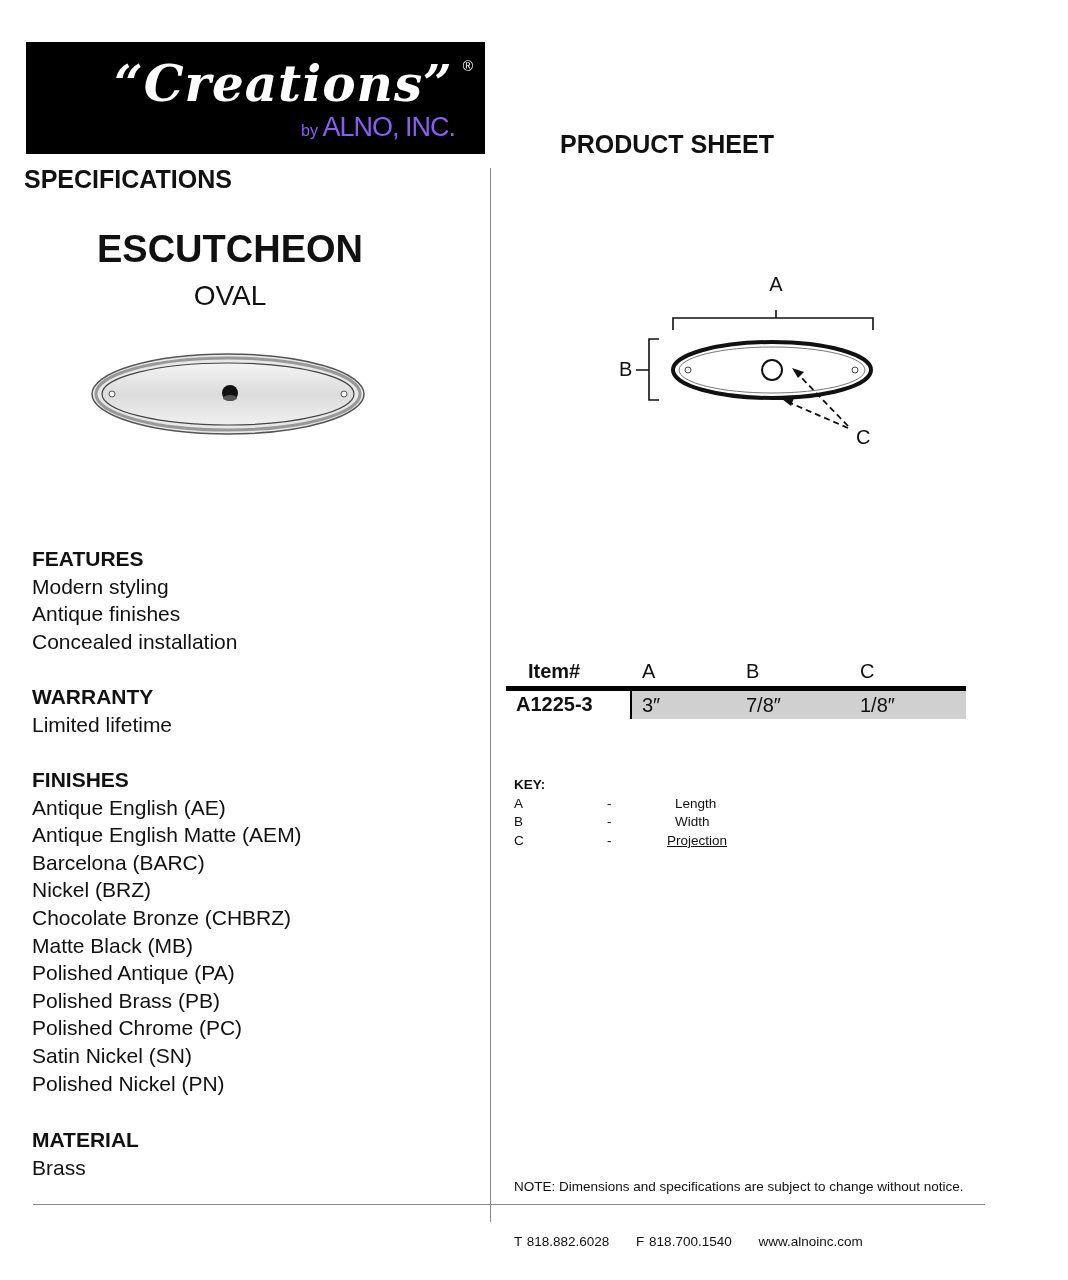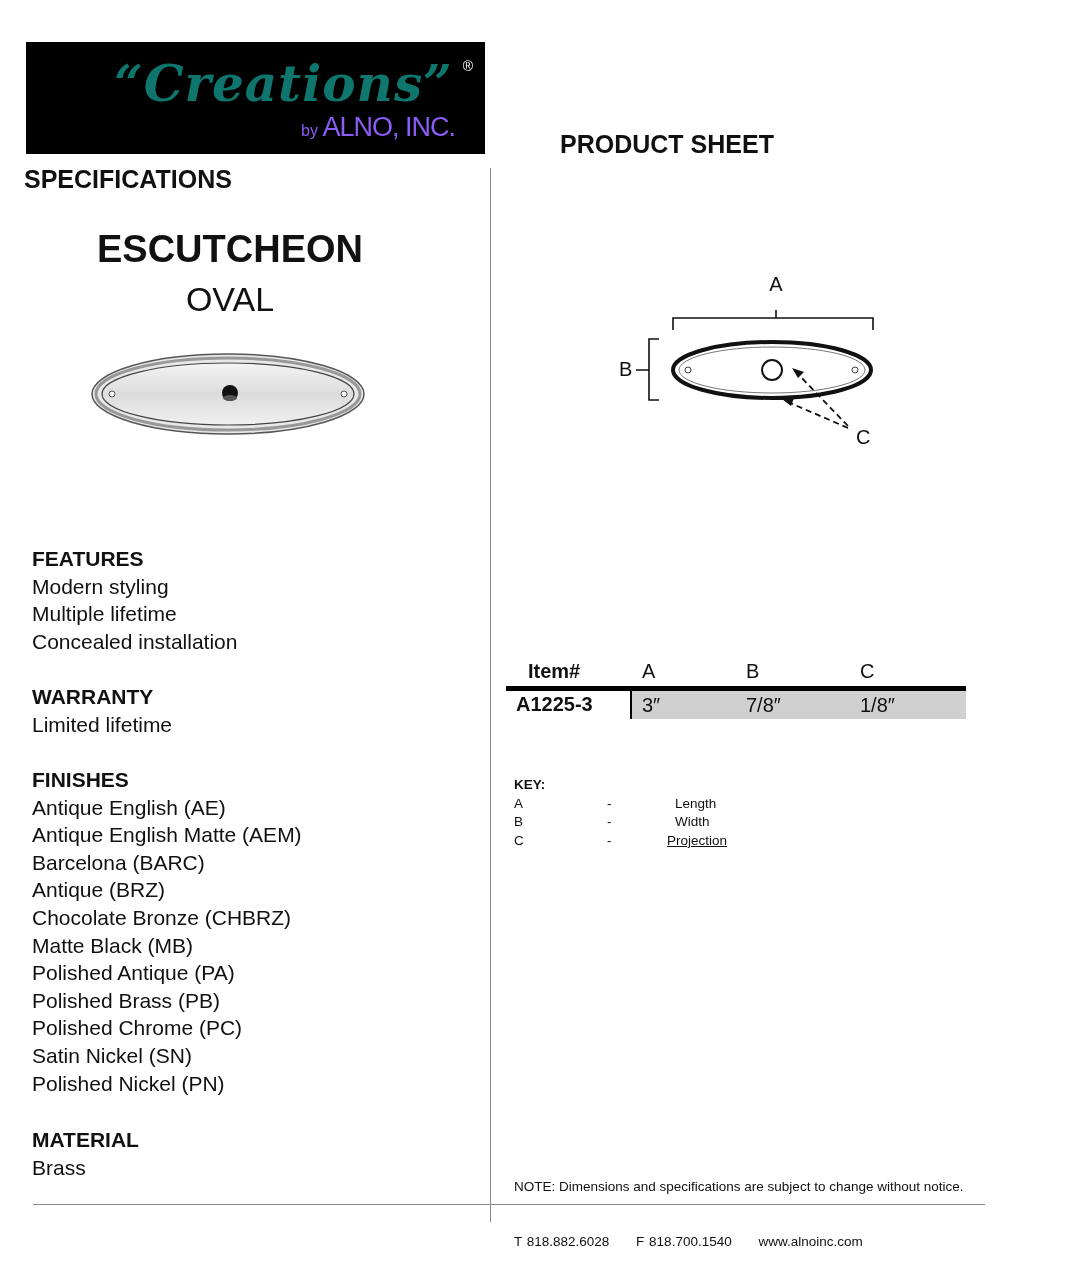--- a/index.html
+++ b/index.html
@@ -1,29 +1,29 @@
 <!DOCTYPE html>
 <html><head>
   <meta charset="utf-8">
   <style>
     html, body { margin:0; padding:0; background:#ffffff; }
     body { width:1068px; height:1280px; position:relative; overflow:hidden;
            font-family:"Liberation Sans", "DejaVu Sans", sans-serif; color:#111; }
     .abs { position:absolute; }
     .logo { left:26px; top:42px; width:459px; height:112px; background:#000; }
-    .logo-script { position:absolute; left:88px; top:12px; color:#0f766e; font-family:"DejaVu Serif", serif;
+    .logo-script { position:absolute; left:88px; top:12px; color:#ffffff; font-family:"DejaVu Serif", serif;
       font-style:italic; font-weight:bold; font-size:50px; letter-spacing:1px; white-space:nowrap; }
     .logo-reg { position:absolute; right:12px; top:16px; color:#fff; font-size:14px; }
     .logo-by { position:absolute; right:30px; top:70px; color:#8b5cf6; font-size:16px; }
     .logo-by b { font-size:27px; font-weight:normal; letter-spacing:-1px; }
     .h-prod { left:560px; top:130px; font-size:25px; font-weight:bold; }
     .h-spec { left:24px; top:165px; font-size:25px; font-weight:bold; }
     .vline { left:490px; top:168px; width:1px; height:1054px; background:#888; }
     .title { left:0; width:460px; top:228px; text-align:center; font-size:38px; font-weight:bold; }
-    .subtitle { left:0; width:460px; top:280px; text-align:center; font-size:34px; }
+    .subtitle { left:0; width:460px; top:280px; text-align:center; font-size:28px; }
     .section { left:32px; font-size:21px; line-height:27.6px; }
     .section .sh { font-weight:bold; }
     .tbl { left:506px; top:660px; width:460px; }
     .tbl-head { position:relative; height:26px; font-size:20px; }
     .tbl-head span { position:absolute; top:0; }
     .tbl-bar { height:5px; background:#000; }
     .tbl-row { position:relative; height:36px; font-size:20px; }
     .tbl-row .item { position:absolute; left:10px; top:2px; font-weight:bold; }
     .tbl-row .vals { position:absolute; left:124px; top:0; width:334px; height:28px; background:#d0d0d0; border-left:2px solid #000; }
     .tbl-row .vals span { position:absolute; top:3px; }
@@ -85,35 +85,35 @@
   <path d="M238 158 L186 104" stroke="#111" stroke-width="1.8" stroke-dasharray="6,4" fill="none"></path>
   <polygon points="182,100 194,104 188,110" fill="#111"></polygon>
   <path d="M238 160 L178 134" stroke="#111" stroke-width="1.8" stroke-dasharray="6,4" fill="none"></path>
   <polygon points="172,131 184,130 181,138" fill="#111"></polygon>
   <text x="246" y="176" font-size="20" fill="#111" font-family="Liberation Sans, sans-serif">C</text>
 </svg>
 
 <div class="abs section" style="top:545px;">
   <div class="sh">FEATURES</div>
   <div>Modern styling</div>
-  <div>Multiple lifetime</div>
+  <div>Antique finishes</div>
   <div>Concealed installation</div>
 </div>
 
 <div class="abs section" style="top:683px;">
   <div class="sh">WARRANTY</div>
   <div>Limited lifetime</div>
 </div>
 
 <div class="abs section" style="top:766px;">
   <div class="sh">FINISHES</div>
   <div>Antique English (AE)</div>
   <div>Antique English Matte (AEM)</div>
   <div>Barcelona (BARC)</div>
-  <div>Antique (BRZ)</div>
+  <div>Nickel (BRZ)</div>
   <div>Chocolate Bronze (CHBRZ)</div>
   <div>Matte Black (MB)</div>
   <div>Polished Antique (PA)</div>
   <div>Polished Brass (PB)</div>
   <div>Polished Chrome (PC)</div>
   <div>Satin Nickel (SN)</div>
   <div>Polished Nickel (PN)</div>
 </div>
 
 <div class="abs section" style="top:1126px;">

